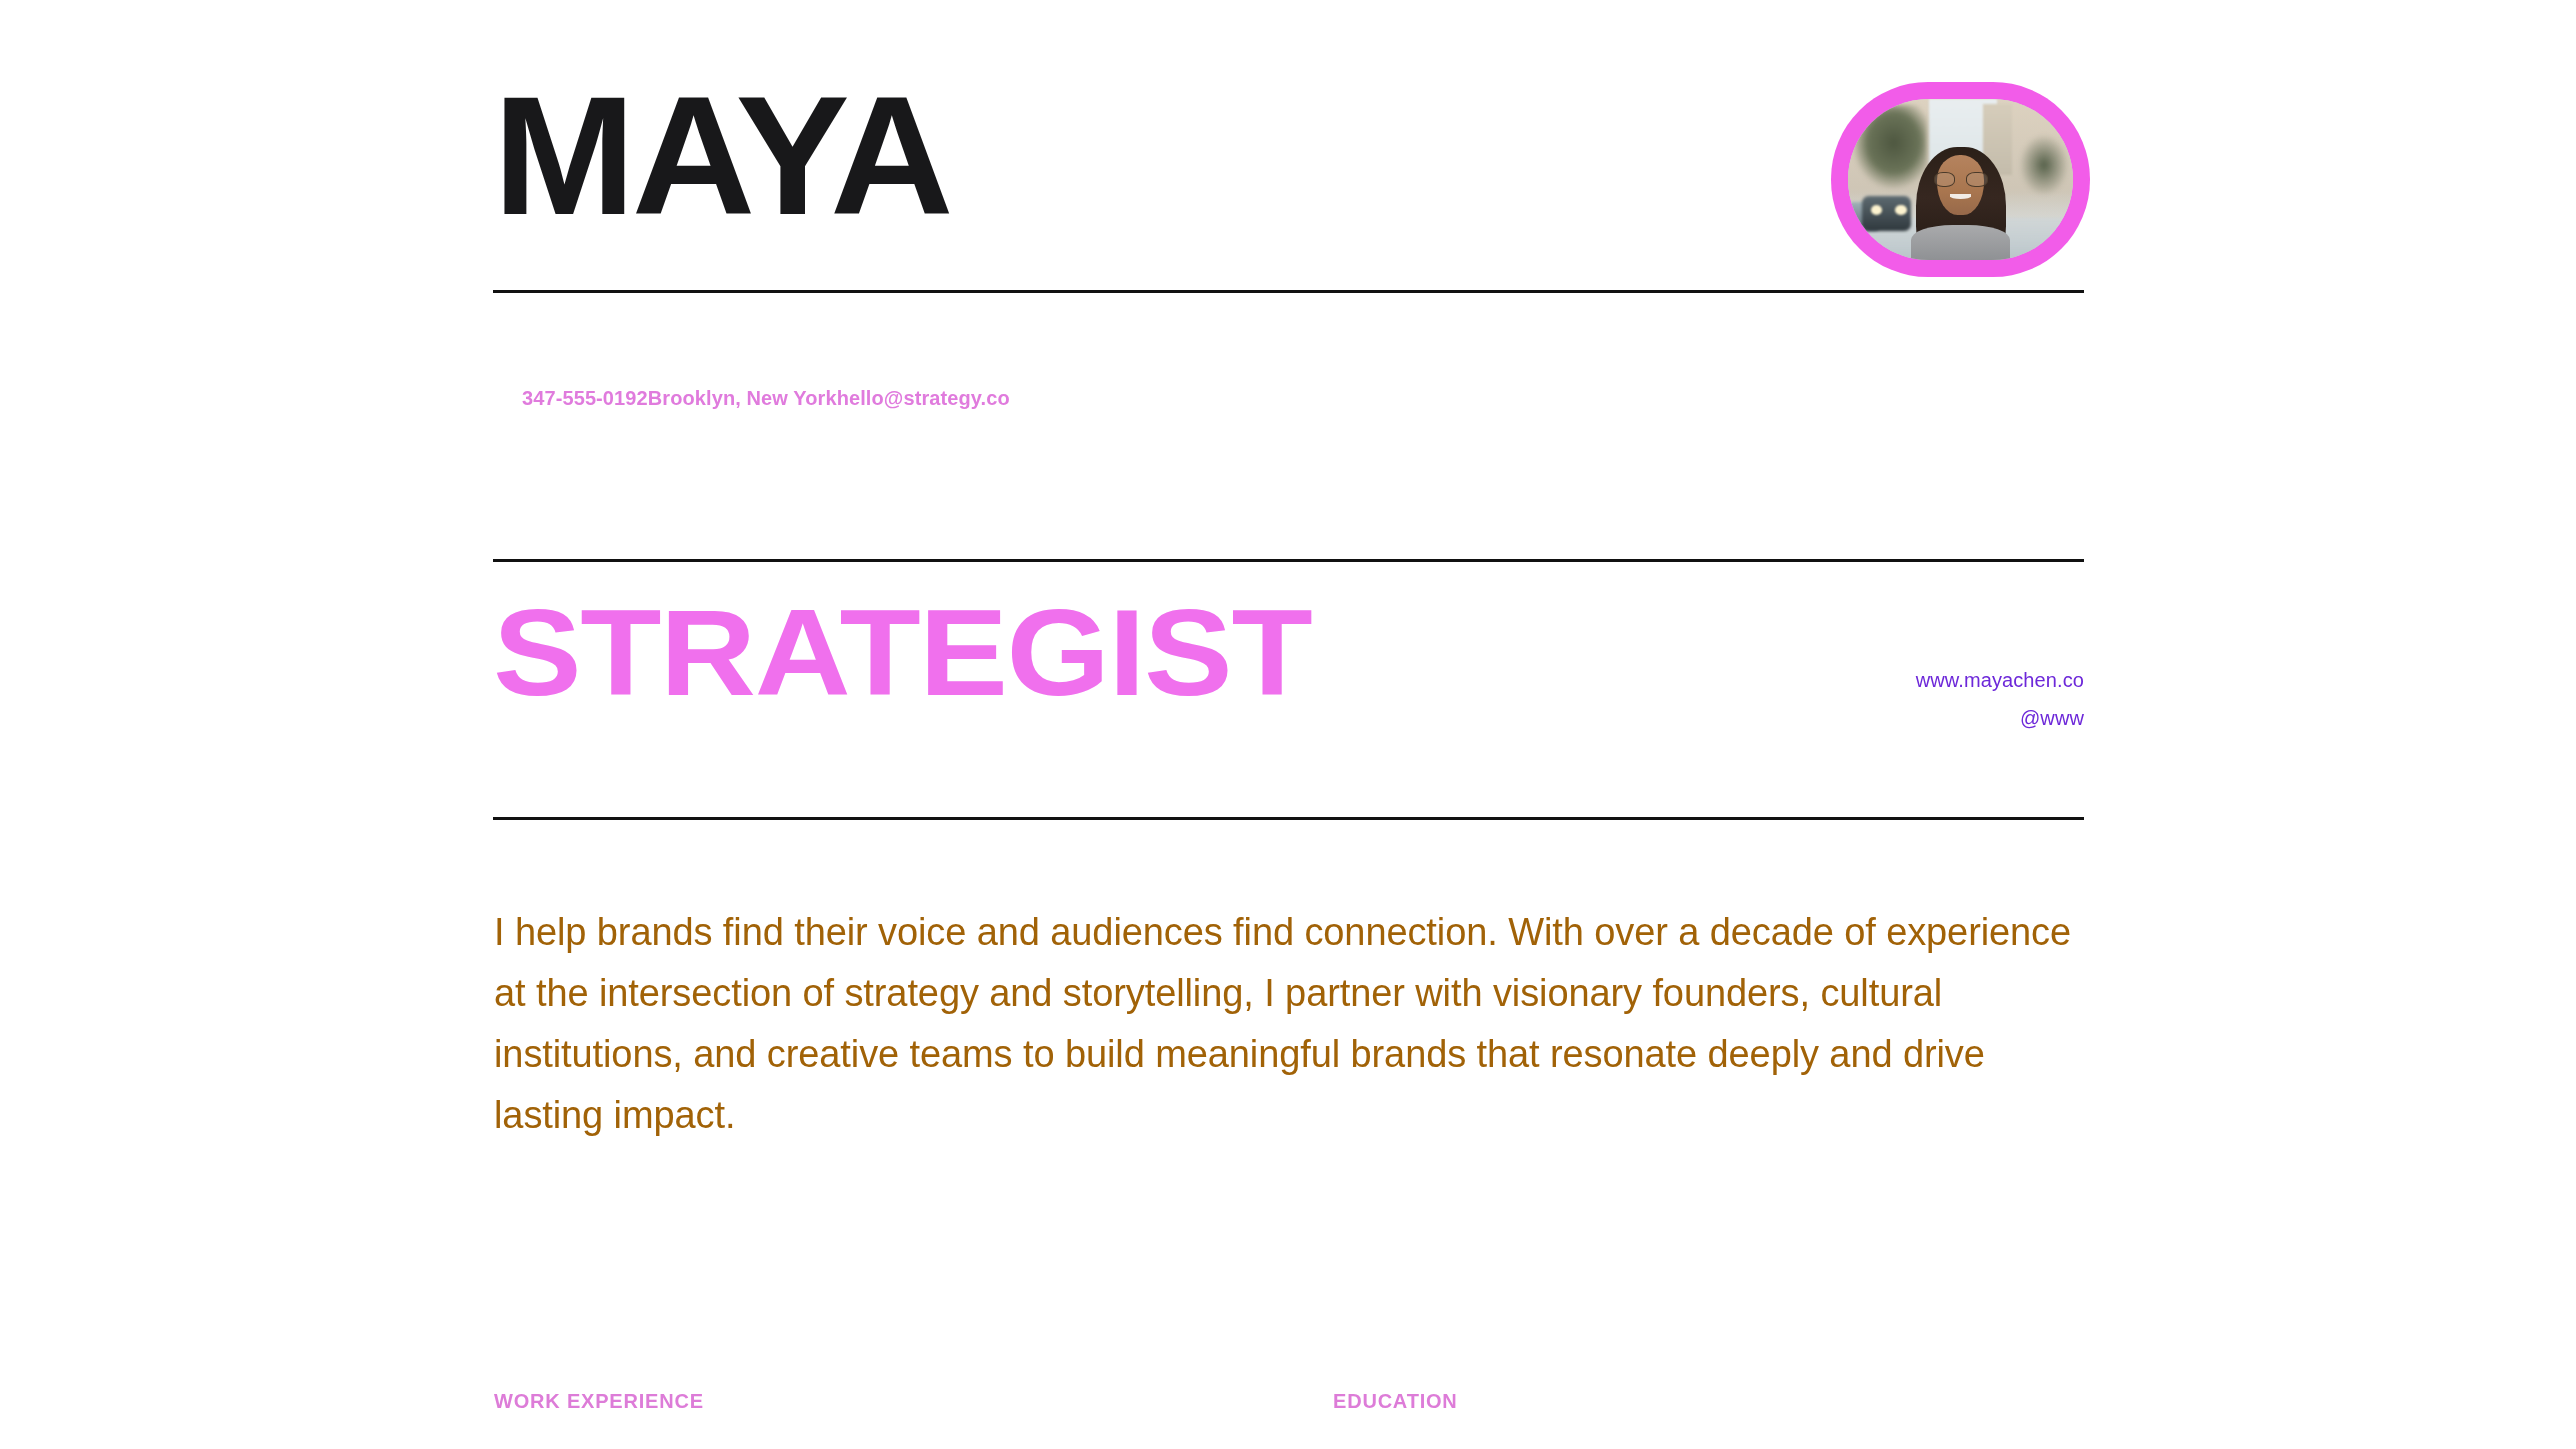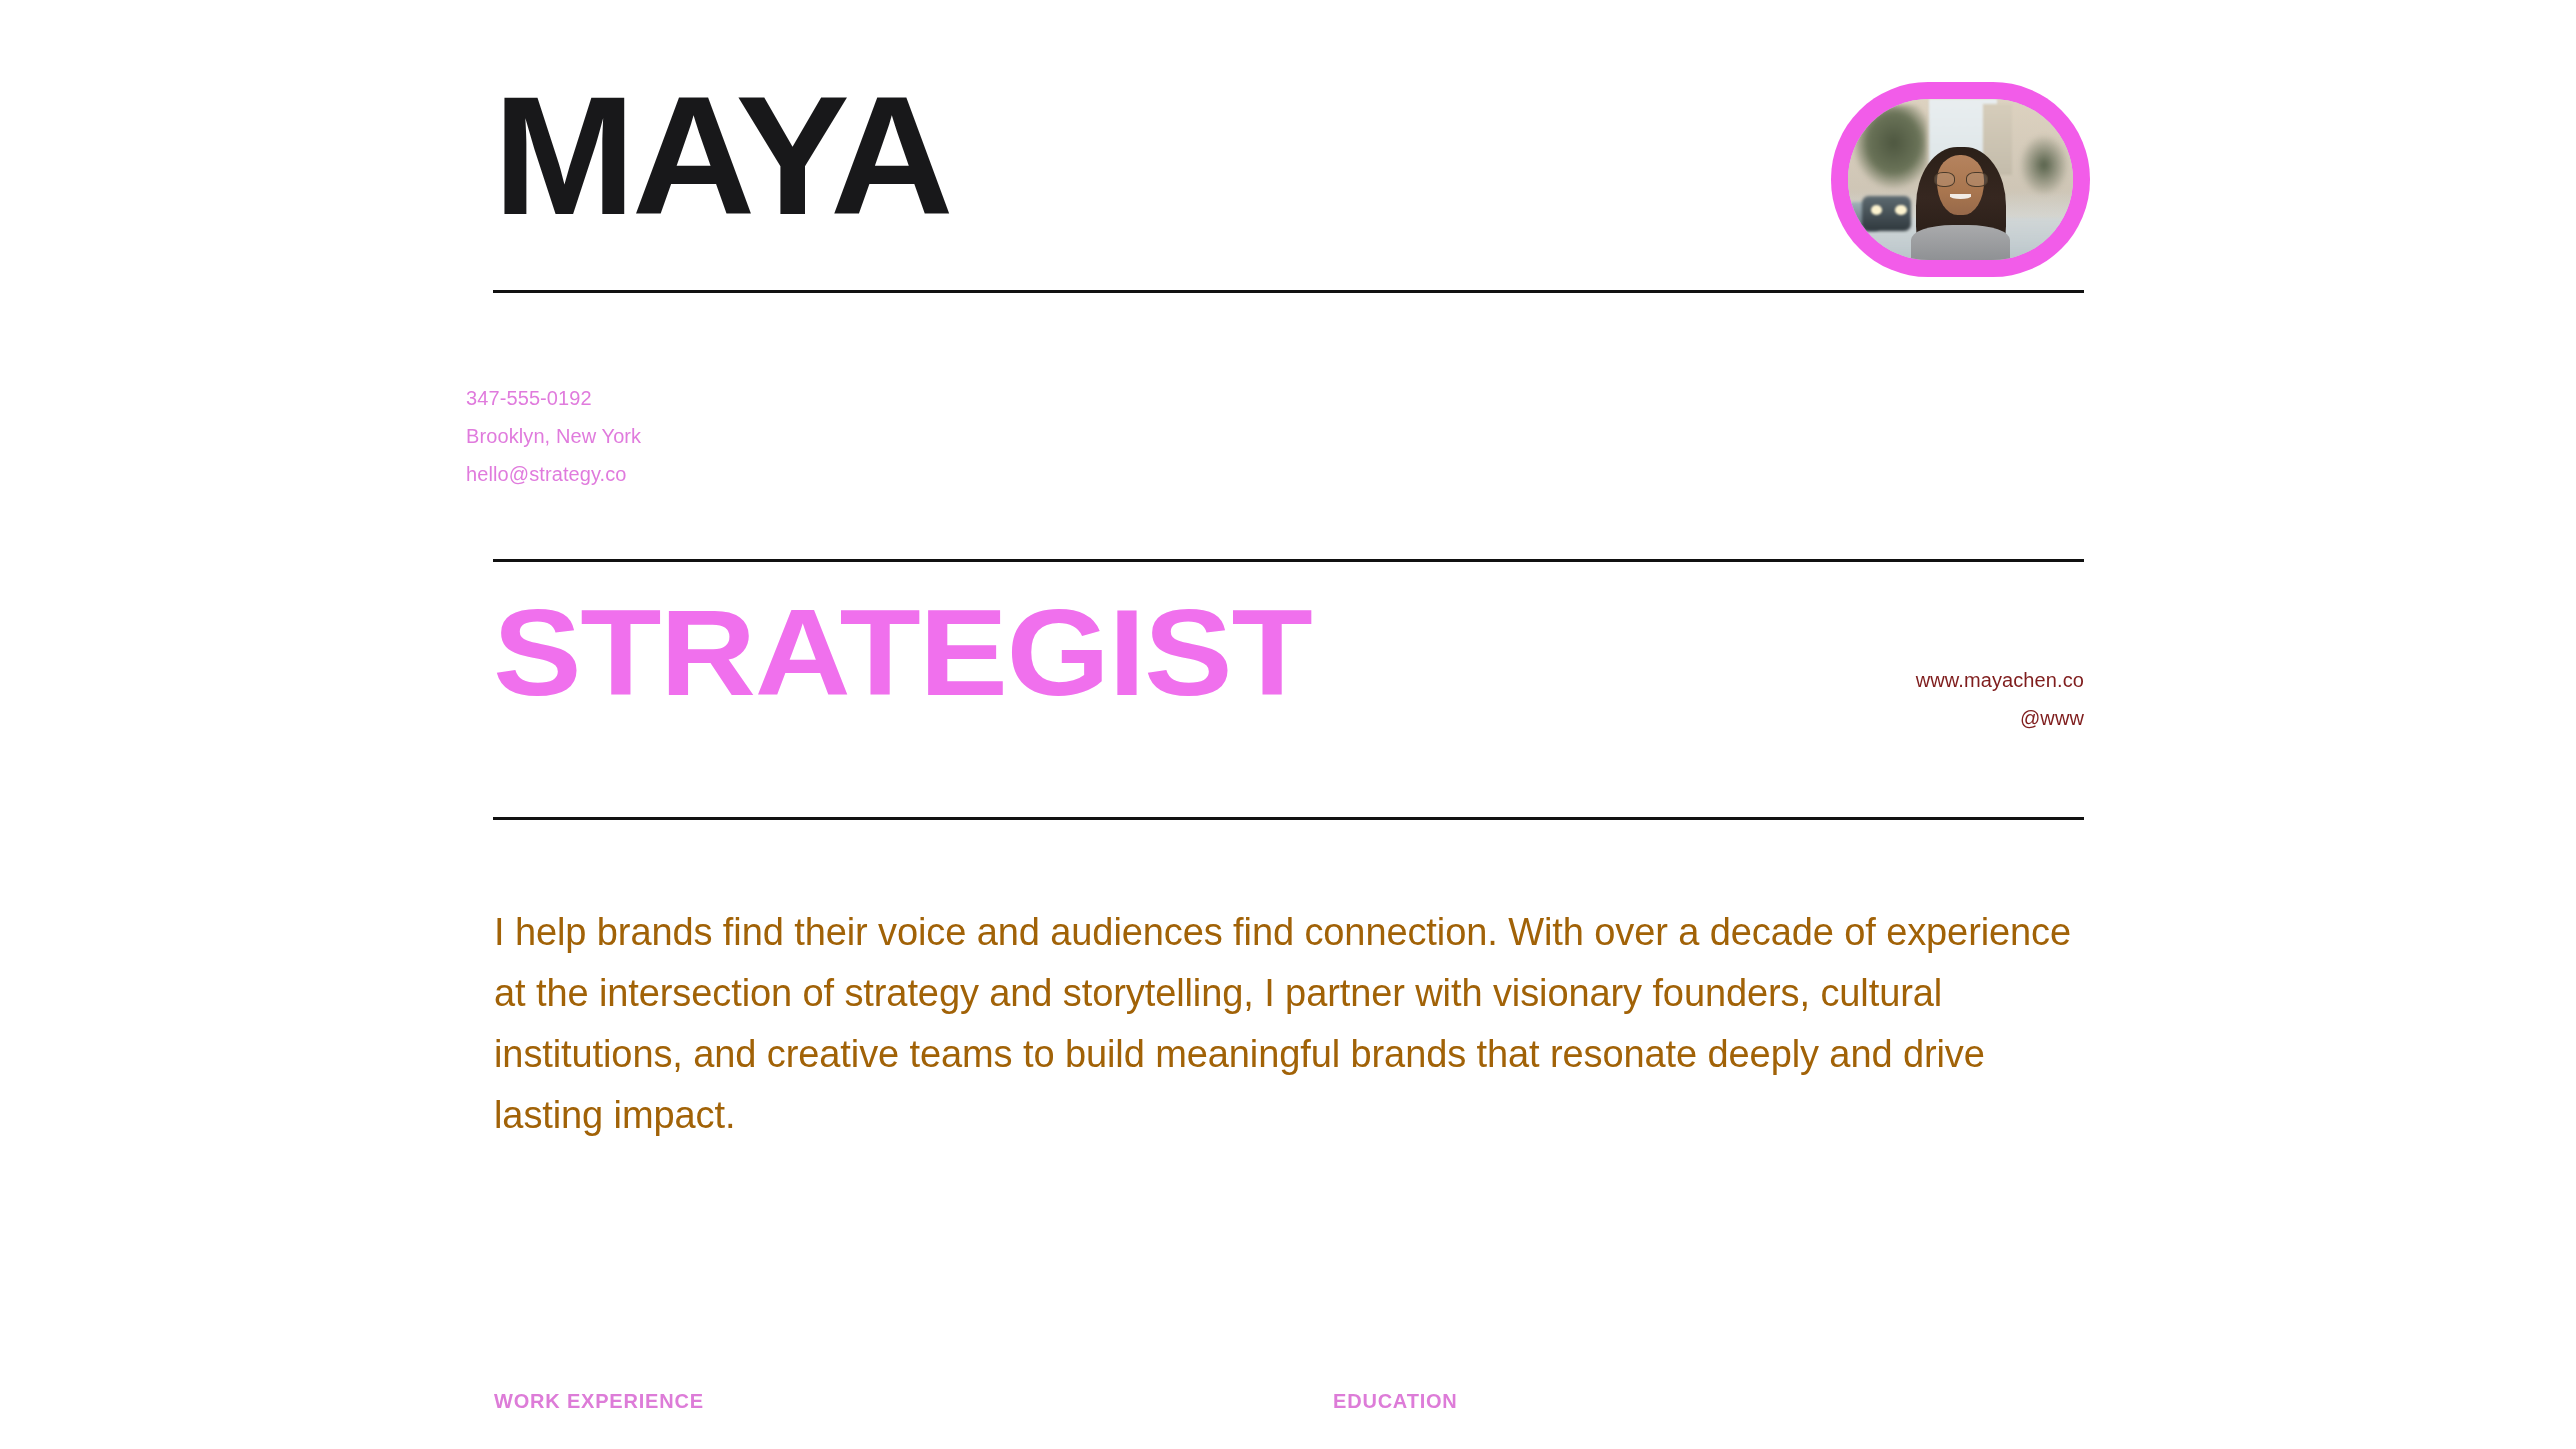--- a/index.html
+++ b/index.html
@@ -73,25 +73,25 @@
     letter-spacing: -1.3px;
     color: #f070ed;
     white-space: nowrap;
     transform: scaleX(1.09);
     transform-origin: left top;
   }
 
   
   .contact {
     position: absolute;
-    left: 466px;
+    left: 522px;
     top: 379px;
     display: flex;
-    flex-direction: column;
     gap: 0;
+    font-weight: bold;
   }
   .contact-line {
     font-family: "Liberation Sans", sans-serif;
     font-size: 20px;
     line-height: 38px;
     color: #e07bdd;
     letter-spacing: 0.1px;
     white-space: nowrap;
   }
 
@@ -102,21 +102,21 @@
     top: 661px;
     display: flex;
     flex-direction: column;
     align-items: flex-end;
     gap: 0;
   }
   .link-line {
     font-family: "Liberation Sans", sans-serif;
     font-size: 20px;
     line-height: 38px;
-    color: #7f1d1d;
+    color: #6d28d9;
     letter-spacing: 0.1px;
     white-space: nowrap;
     text-align: right;
   }
 
   
   .bio {
     position: absolute;
     left: 494px;
     top: 902px;

